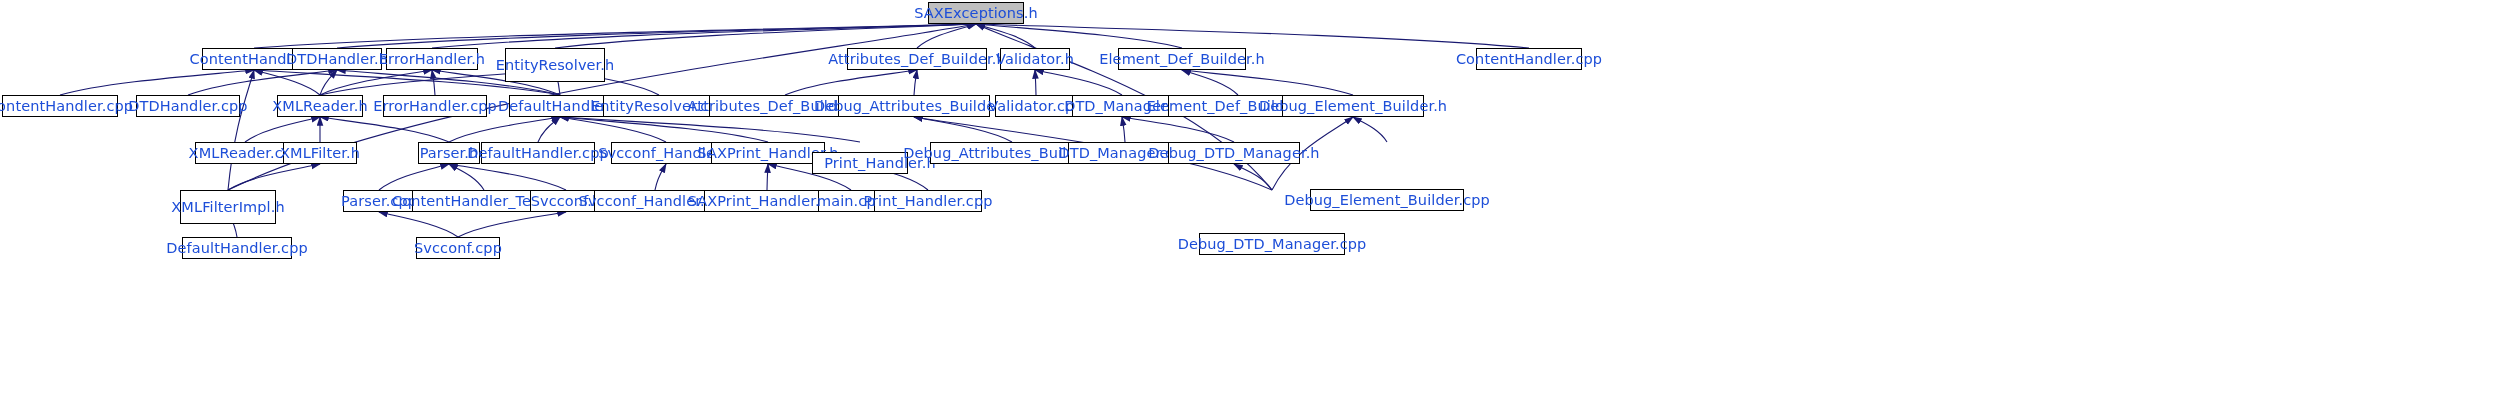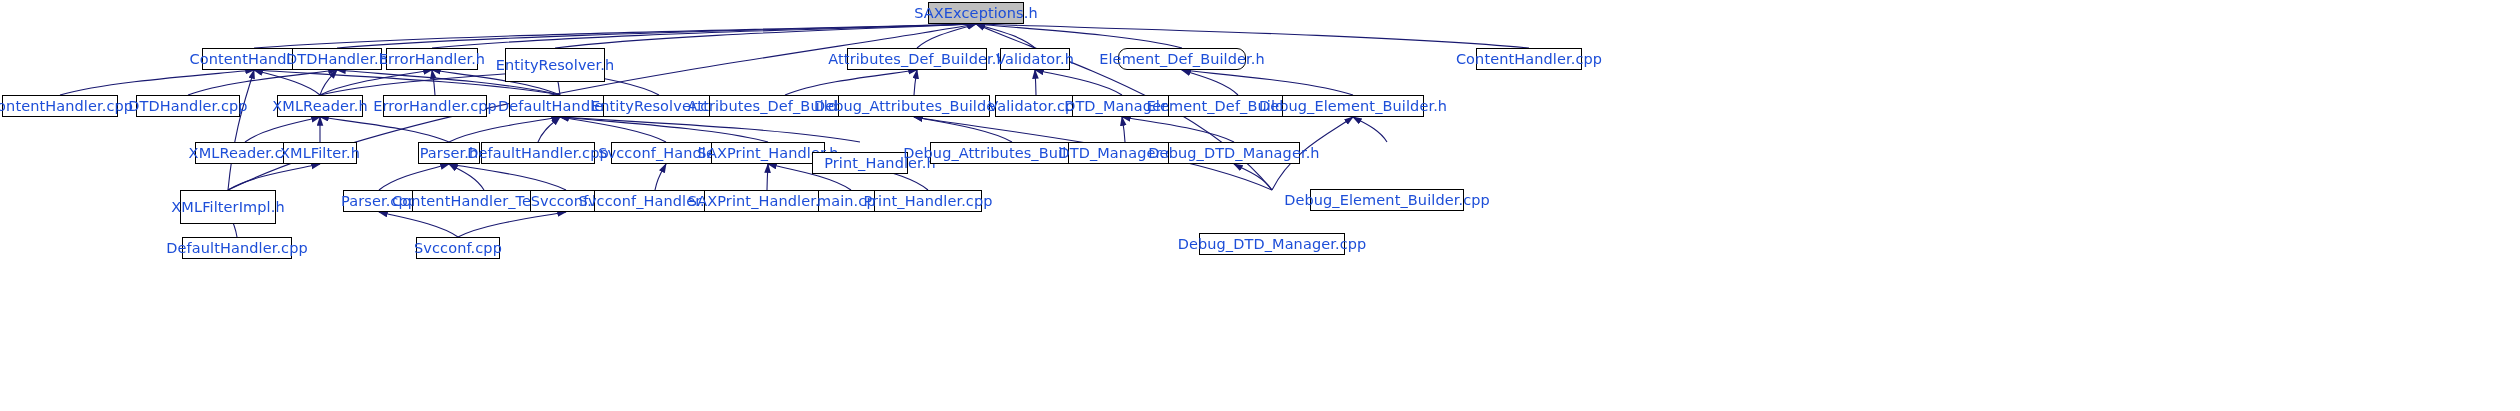--- a/index.html
+++ b/index.html
@@ -110,21 +110,21 @@
       </div>
       <div class="node" style="left: 505px; top: 48px; width: 100px; height: 34px;">
         <span>EntityResolver.h</span>
       </div>
       <div class="node" style="left: 847px; top: 48px; width: 140px; height: 22px;">
         <span>Attributes_Def_Builder.h</span>
       </div>
       <div class="node" style="left: 1000px; top: 48px; width: 70px; height: 22px;">
         <span>Validator.h</span>
       </div>
-      <div class="node" style="left: 1118px; top: 48px; width: 128px; height: 22px; border-radius: 9px;">
+      <div class="node" style="left: 1118px; top: 48px; width: 128px; height: 22px;">
         <span>Element_Def_Builder.h</span>
       </div>
       <div class="node" style="left: 2px; top: 95px; width: 116px; height: 22px;">
         <span>ContentHandler.cpp</span>
       </div>
       <div class="node" style="left: 136px; top: 95px; width: 104px; height: 22px;">
         <span>DTDHandler.cpp</span>
       </div>
       <div class="node" style="left: 277px; top: 95px; width: 86px; height: 22px;">
         <span>XMLReader.h</span>

